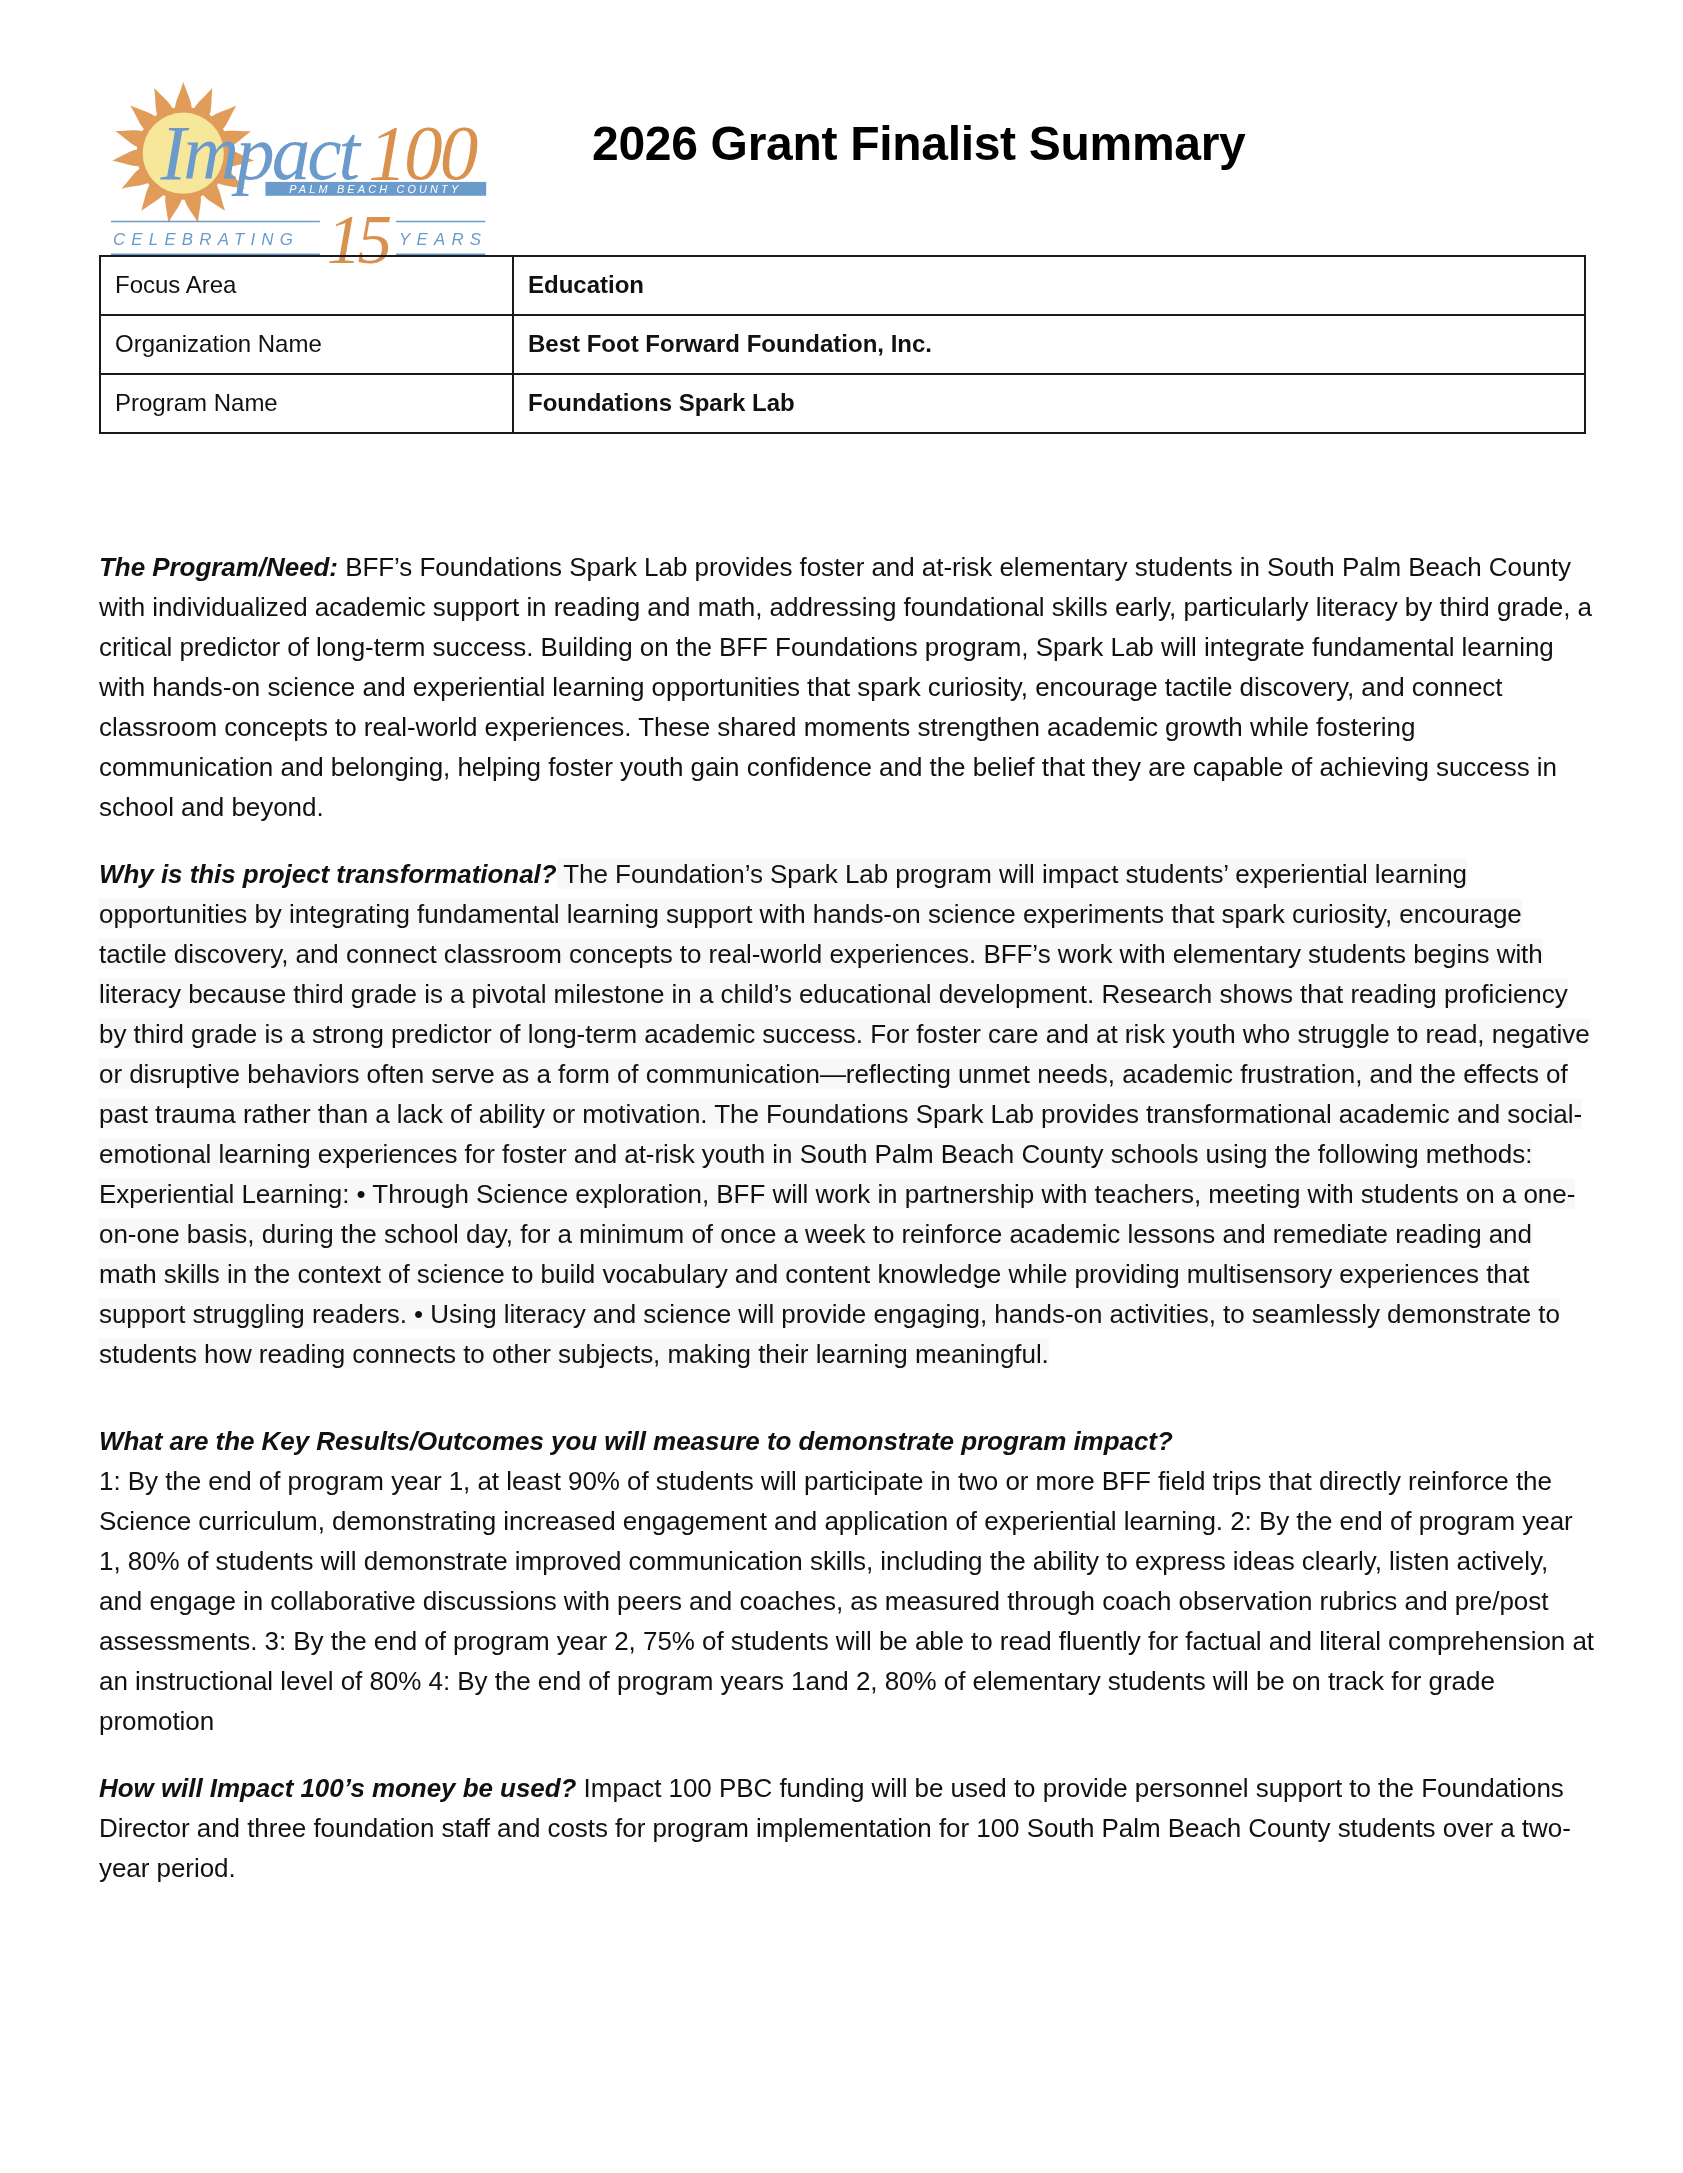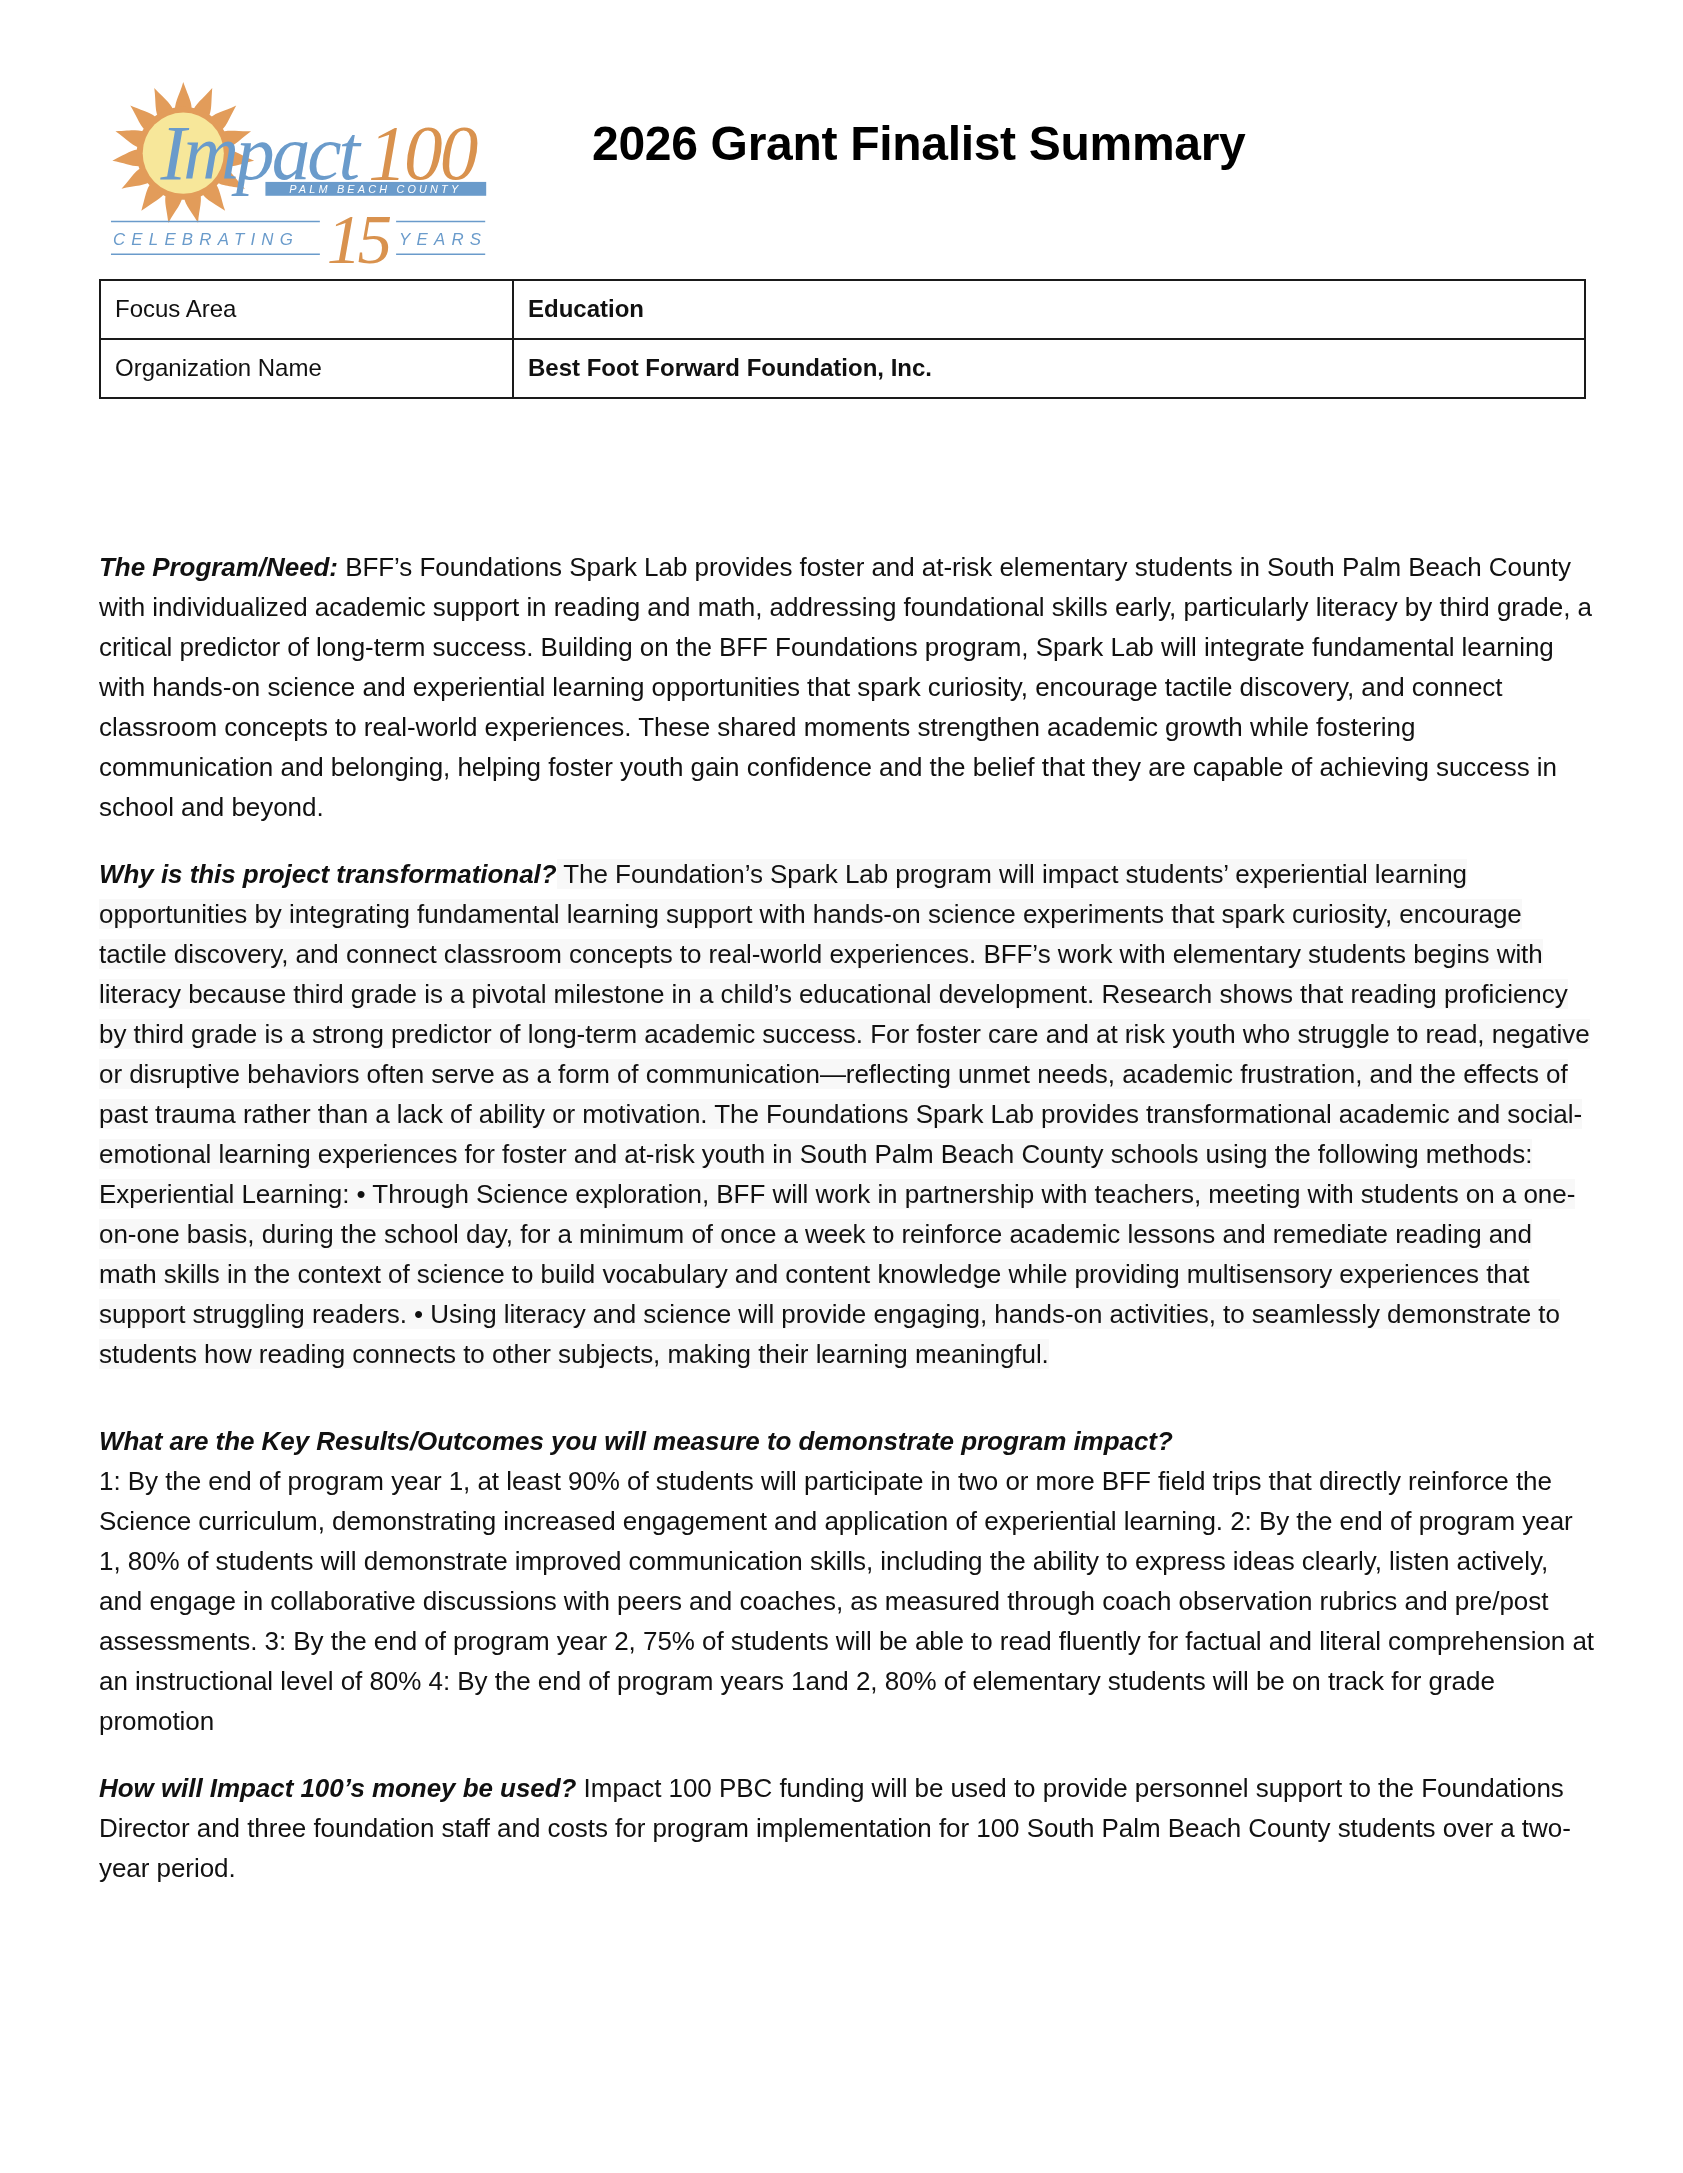--- a/index.html
+++ b/index.html
@@ -30,21 +30,21 @@
       font-weight: 700;
       font-size: 48px;
       line-height: 89px;
       letter-spacing: -0.3px;
       color: #000000;
       white-space: nowrap;
     }
     .summary-table {
       position: absolute;
       left: 99px;
-      top: 279px;
+      top: 255px;
       width: 1487px;
       border-collapse: collapse;
       table-layout: fixed;
     }
     .summary-table td {
       border: 2.5px solid #1a1a1a;
       height: 57px;
       padding: 0 14px;
       font-size: 24px;
       vertical-align: middle;
@@ -123,20 +123,24 @@
 <table class="summary-table">
   <tbody>
     <tr>
       <td class="label">Focus Area</td>
       <td class="value">Education</td>
     </tr>
     <tr>
       <td class="label">Organization Name</td>
       <td class="value">Best Foot Forward Foundation, Inc.</td>
     </tr>
+    <tr>
+      <td class="label">Program Name</td>
+      <td class="value">Foundations Spark Lab</td>
+    </tr>
   </tbody>
 </table>
 
 <div class="content">
   <p class="para">
     <span class="q">The Program/Need:</span><span class="body"> BFF’s Foundations Spark Lab provides foster and at-risk elementary students in South Palm Beach County with individualized academic support in reading and math, addressing foundational skills early, particularly literacy by third grade, a critical predictor of long-term success. Building on the BFF Foundations program, Spark Lab will integrate fundamental learning with hands-on science and experiential learning opportunities that spark curiosity, encourage tactile discovery, and connect classroom concepts to real-world experiences. These shared moments strengthen academic growth while fostering communication and belonging, helping foster youth gain confidence and the belief that they are capable of achieving success in school and beyond.</span>
   </p>
   <p class="para hl">
     <span class="q">Why is this project transformational?</span><span class="body">  The Foundation’s Spark Lab program will impact students’ experiential learning opportunities by integrating fundamental learning support with hands-on science experiments that spark curiosity, encourage tactile discovery, and connect classroom concepts to real-world experiences. BFF’s work with elementary students begins with literacy because third grade is a pivotal milestone in a child’s educational development. Research shows that reading proficiency by third grade is a strong predictor of long-term academic success. For foster care and at risk youth who struggle to read, negative or disruptive behaviors often serve as a form of communication—reflecting unmet needs, academic frustration, and the effects of past trauma rather than a lack of ability or motivation. The Foundations Spark Lab provides transformational academic and social-emotional learning experiences for foster and at-risk youth in South Palm Beach County schools using the following methods: Experiential Learning: • Through Science exploration, BFF will work in partnership with teachers, meeting with students on a one-on-one basis, during the school day, for a minimum of once a week to reinforce academic lessons and remediate reading and math skills in the context of science to build vocabulary and content knowledge while providing multisensory experiences that support struggling readers. • Using literacy and science will provide engaging, hands-on activities, to seamlessly demonstrate to students how reading connects to other subjects, making their learning meaningful.</span>
   </p>

